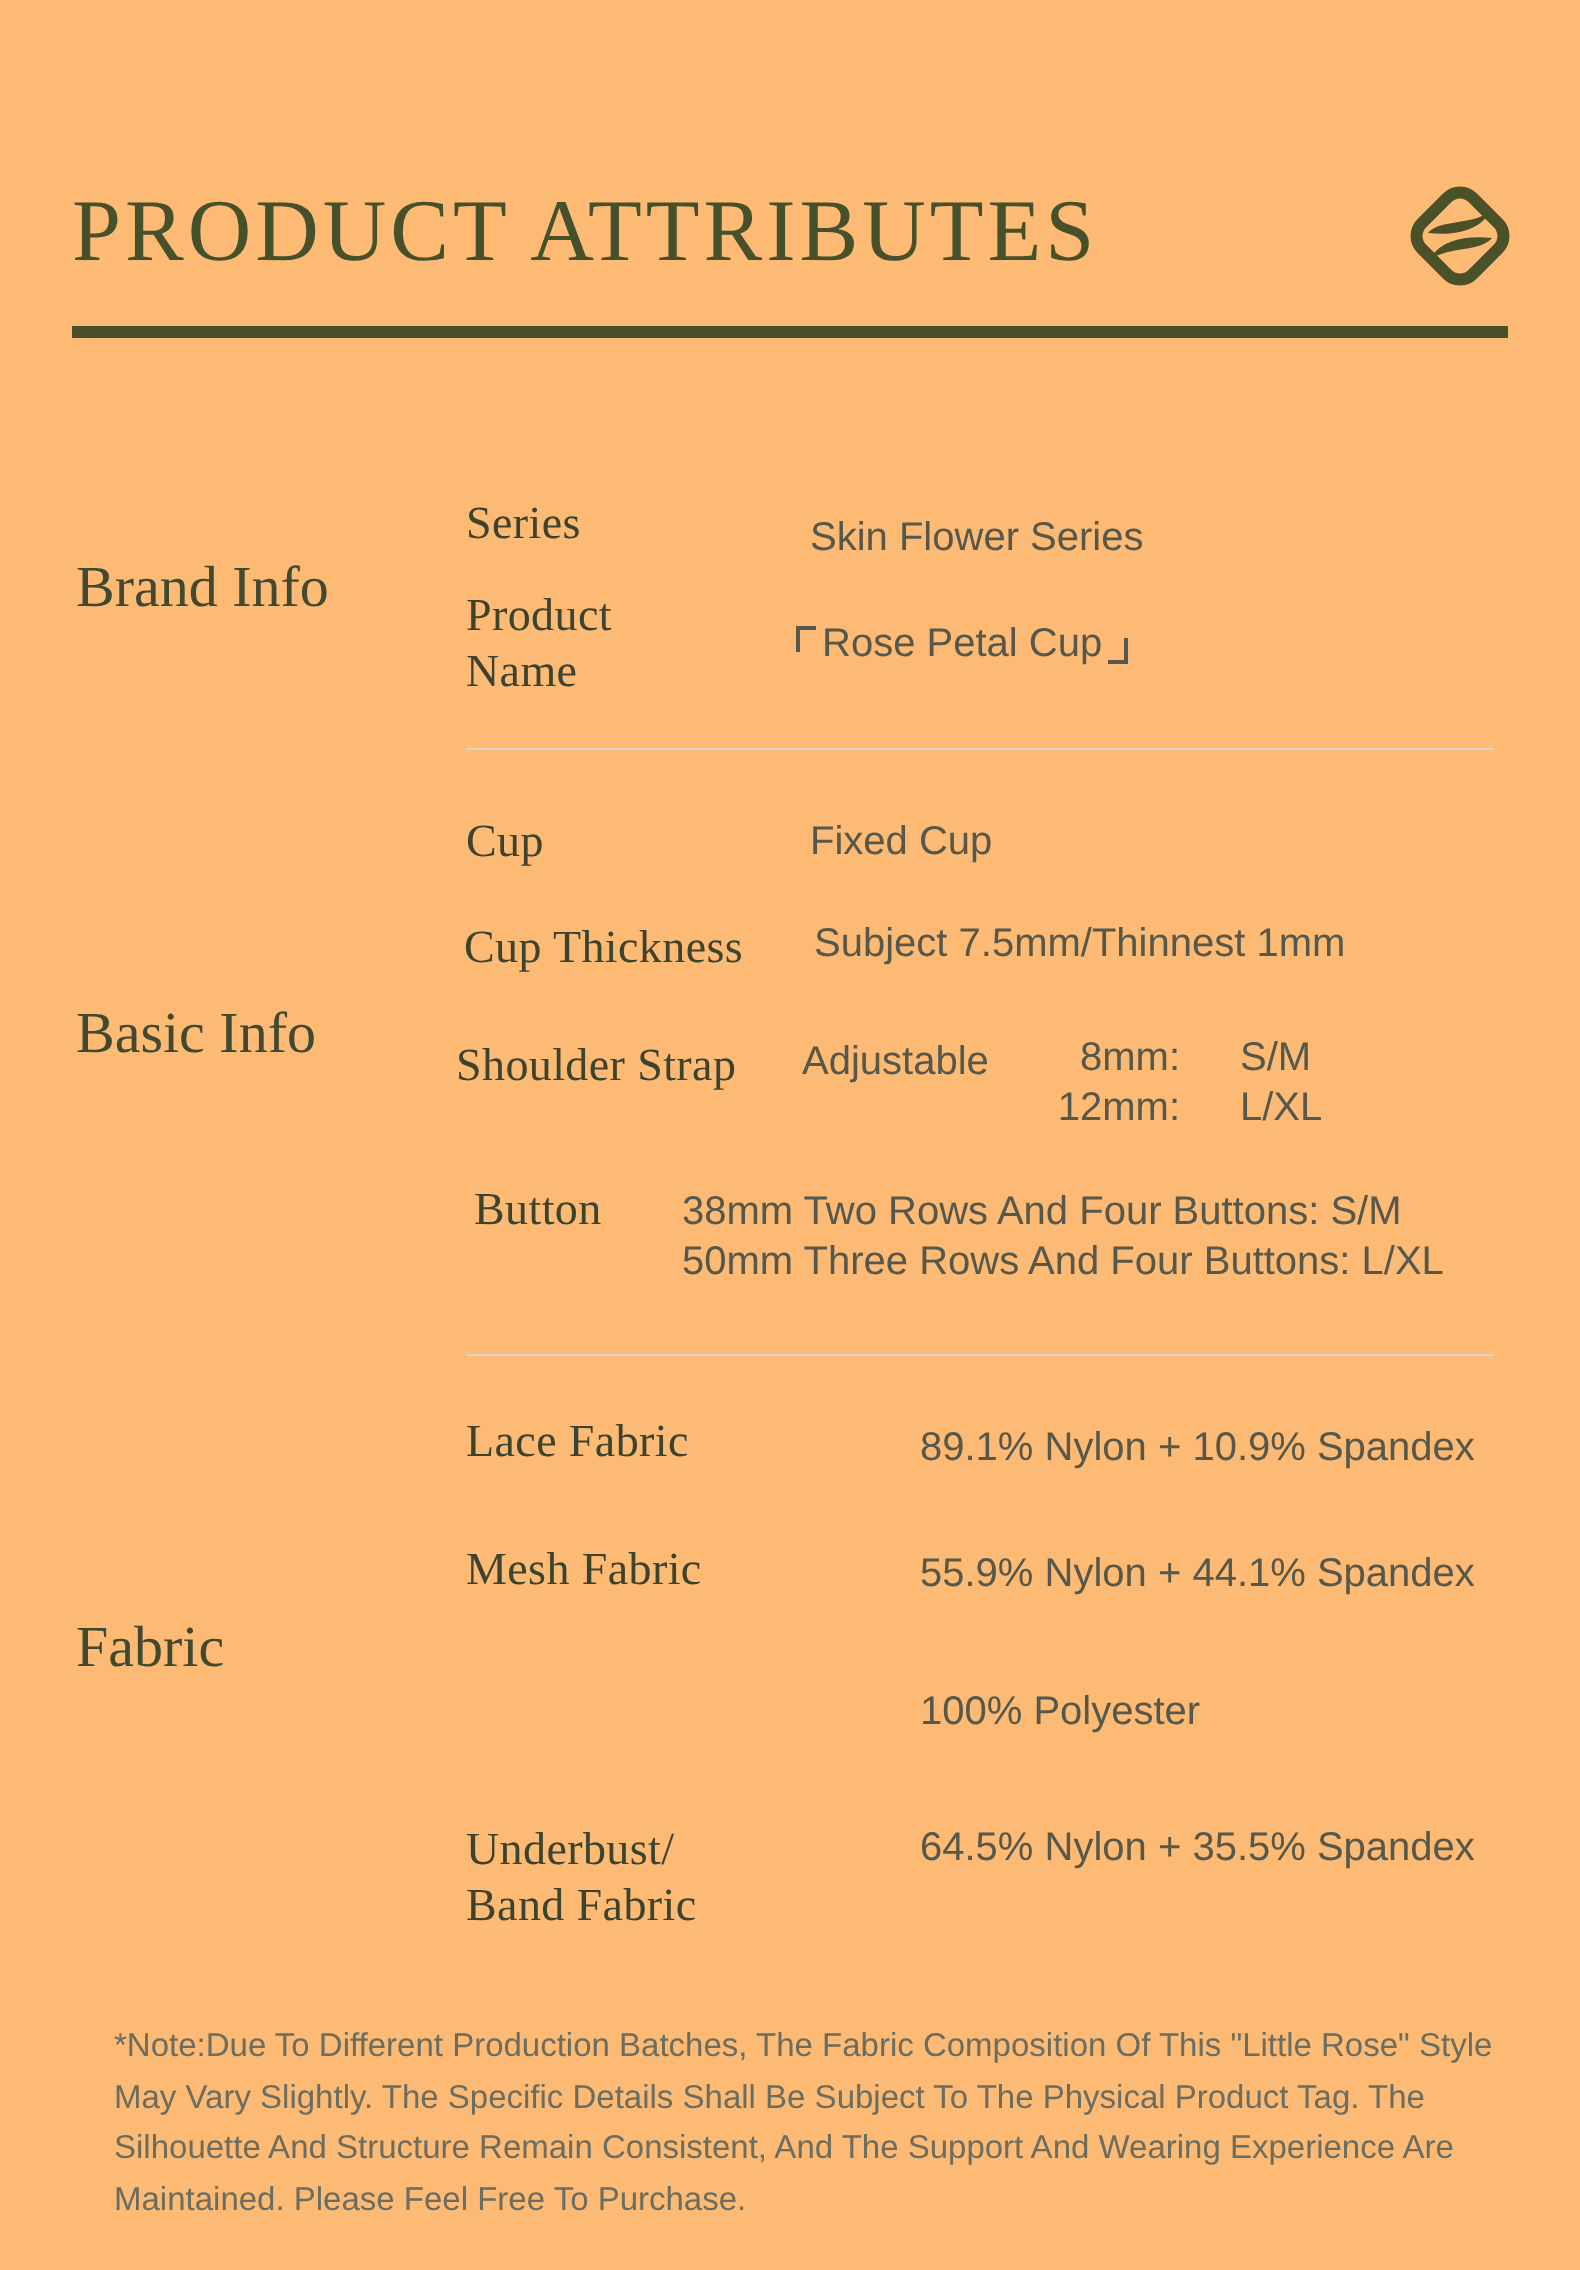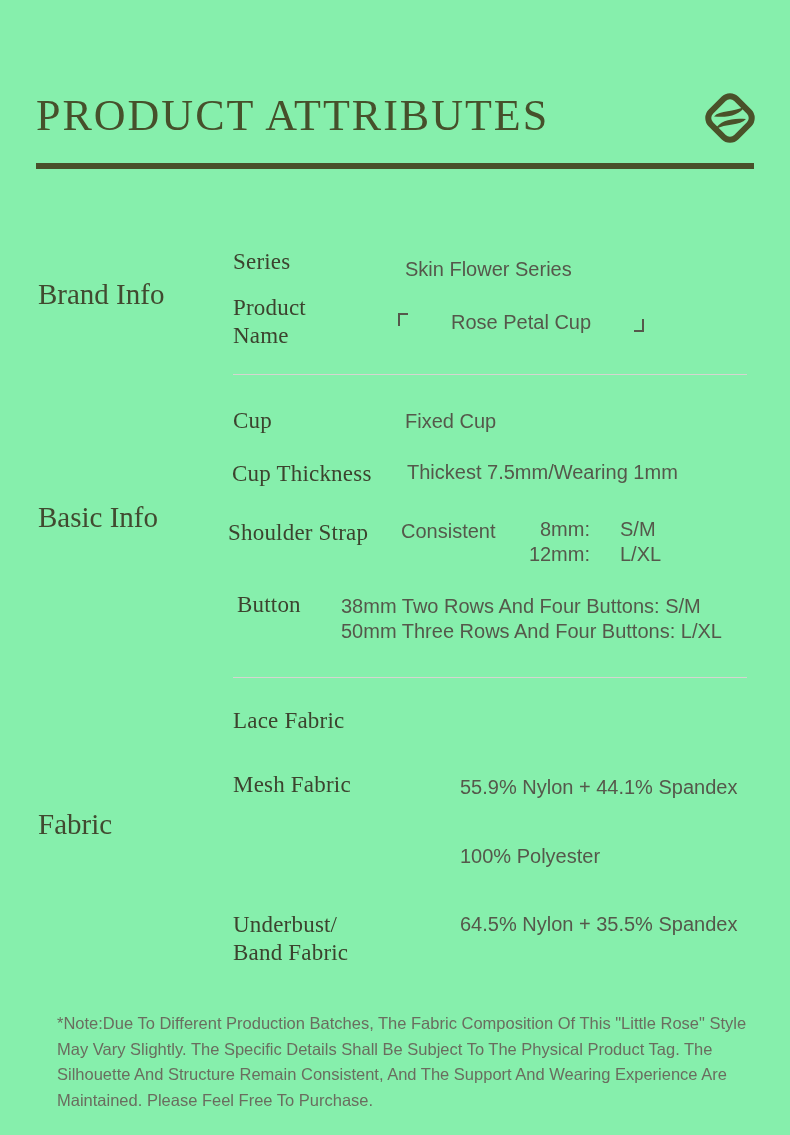--- a/index.html
+++ b/index.html
@@ -5,21 +5,21 @@
   html, body { margin: 0; padding: 0; }
   body {
     font-family: "Liberation Sans", sans-serif;
     background: #e8e8e8;
   }
   .page {
     position: relative;
     width: 790px;
     height: 1135px;
     margin: 0 auto;
-    background: #86efac;
+    background: #fdba74;
     overflow: hidden;
   }
   .abs { position: absolute; }
 
   
   .page-title {
     left: 36px; top: 90px;
     font-family: "Liberation Serif", serif;
     font-size: 44px;
     letter-spacing: 2px;
@@ -73,21 +73,21 @@
     font-family: Liberation Sans, sans-serif;
     font-size: 20px; color: #55584b;
   }
   .strap-fit {
     margin-left: 30px;
     font-family: "Liberation Sans", sans-serif;
     font-size: 20px; color: #55584b;
   }
 
   
-  .pname-wrap { display: inline-flex; align-items: stretch; gap: 40px; }
+  .pname-wrap { display: inline-flex; align-items: stretch; }
   .bracket { width: 9px; position: relative; }
   .bracket.l::before {
     content: ""; position: absolute; left: 0; top: 2px;
     width: 8px; height: 11px;
     border-left: 2px solid #55584b; border-top: 2px solid #55584b;
   }
   .bracket.r::before {
     content: ""; position: absolute; right: 0; bottom: 2px;
     width: 8px; height: 11px;
     border-right: 2px solid #55584b; border-bottom: 2px solid #55584b;
@@ -133,44 +133,45 @@
   </div>
 
   <div class="abs divider" style="top:374px;"></div>
 
   <div class="abs section-title" style="left:38px; top:501px;">Basic Info</div>
 
   <div class="abs attr-label" style="left:233px; top:408px;">Cup</div>
   <div class="abs attr-value" style="left:405px; top:410px;">Fixed Cup</div>
 
   <div class="abs attr-label" style="left:232px; top:461px;">Cup Thickness</div>
-  <div class="abs attr-value" style="left:407px; top:461px;">Thickest 7.5mm/Wearing 1mm</div>
+  <div class="abs attr-value" style="left:407px; top:461px;">Subject 7.5mm/Thinnest 1mm</div>
 
   <div class="abs attr-label" style="left:228px; top:520px;">Shoulder Strap</div>
-  <div class="abs attr-value" style="left:401px; top:520px;">Consistent</div>
+  <div class="abs attr-value" style="left:401px; top:520px;">Adjustable</div>
   <div class="abs strap-options">
     <div class="strap-row">
       <span class="strap-size">8mm:</span>
       <span class="strap-fit">S/M</span>
     </div>
     <div class="strap-row">
       <span class="strap-size">12mm:</span>
       <span class="strap-fit">L/XL</span>
     </div>
   </div>
 
   <div class="abs attr-label" style="left:237px; top:592px;">Button</div>
   <div class="abs attr-value pre-line" style="left:341px; top:594px; line-height:25px;">38mm Two Rows And Four Buttons: S/M
 50mm Three Rows And Four Buttons: L/XL</div>
 
   <div class="abs divider" style="top:677px;"></div>
 
   <div class="abs section-title" style="left:38px; top:808px;">Fabric</div>
 
   <div class="abs attr-label" style="left:233px; top:708px;">Lace Fabric</div>
+  <div class="abs attr-value" style="left:460px; top:713px;">89.1% Nylon + 10.9% Spandex</div>
 
   <div class="abs attr-label" style="left:233px; top:772px;">Mesh Fabric</div>
   <div class="abs attr-value" style="left:460px; top:776px;">55.9% Nylon + 44.1% Spandex</div>
 
   <div class="abs attr-value" style="left:460px; top:845px;">100% Polyester</div>
 
   <div class="abs attr-label pre-line" style="left:233px; top:911px; line-height:28px;">Underbust/
 Band Fabric</div>
   <div class="abs attr-value" style="left:460px; top:913px;">64.5% Nylon + 35.5% Spandex</div>
 

